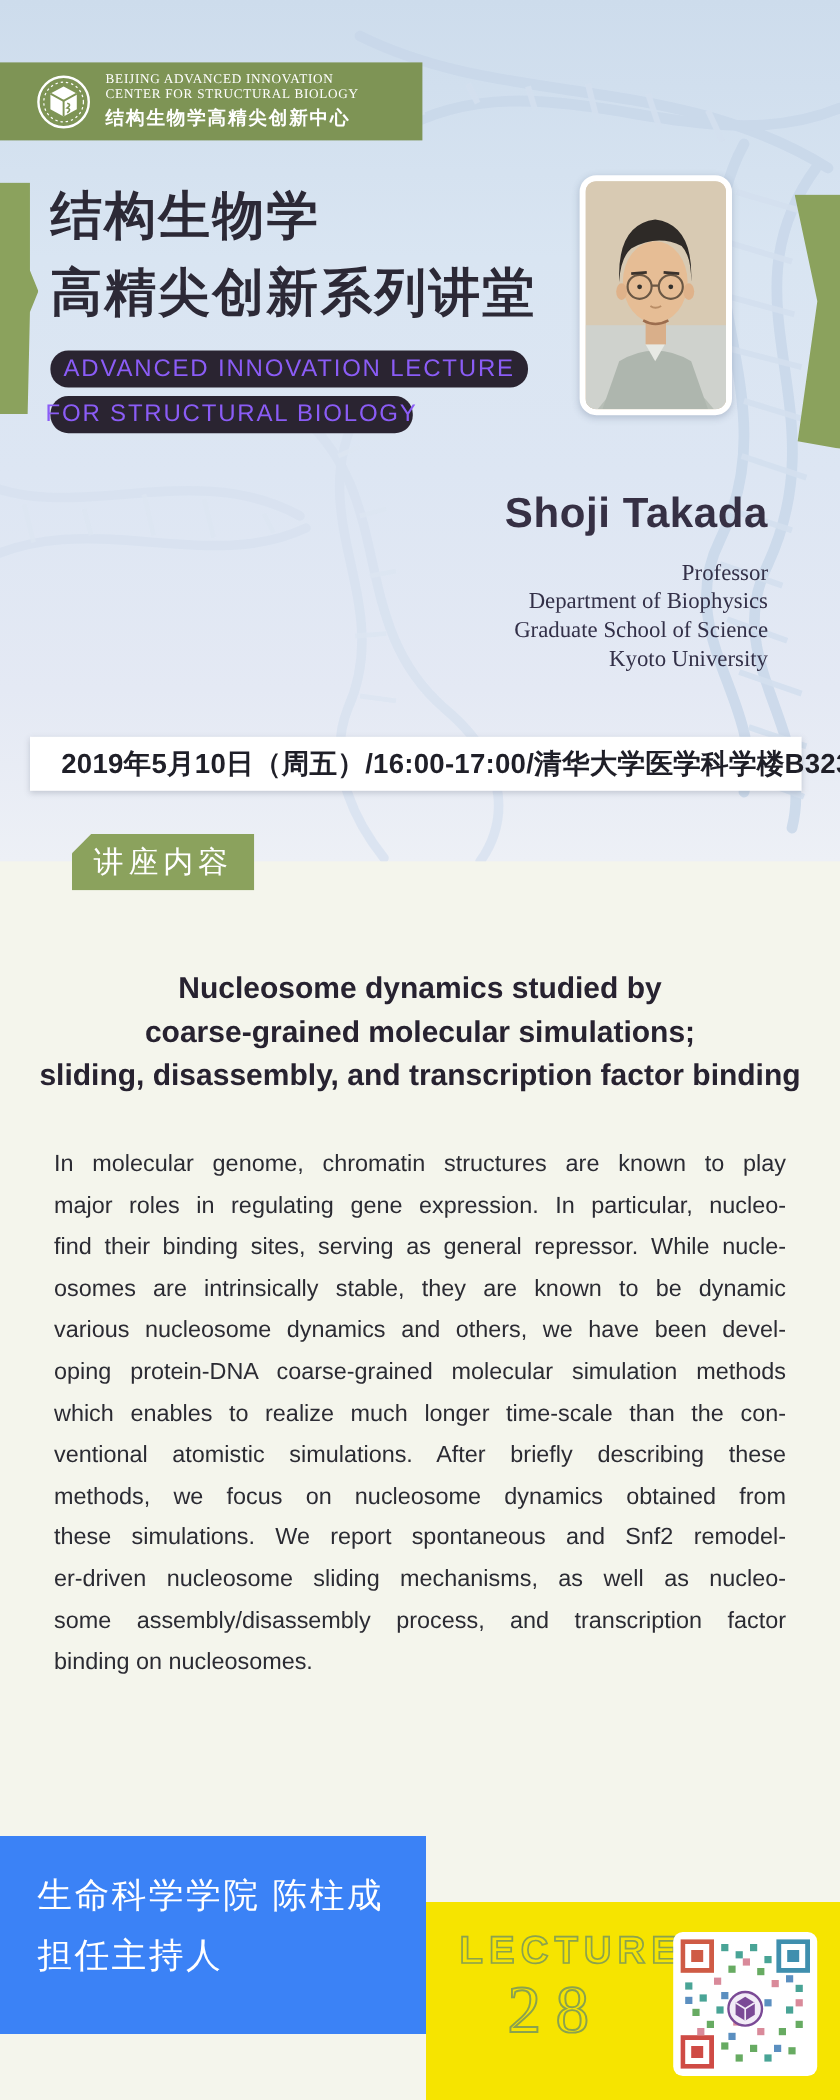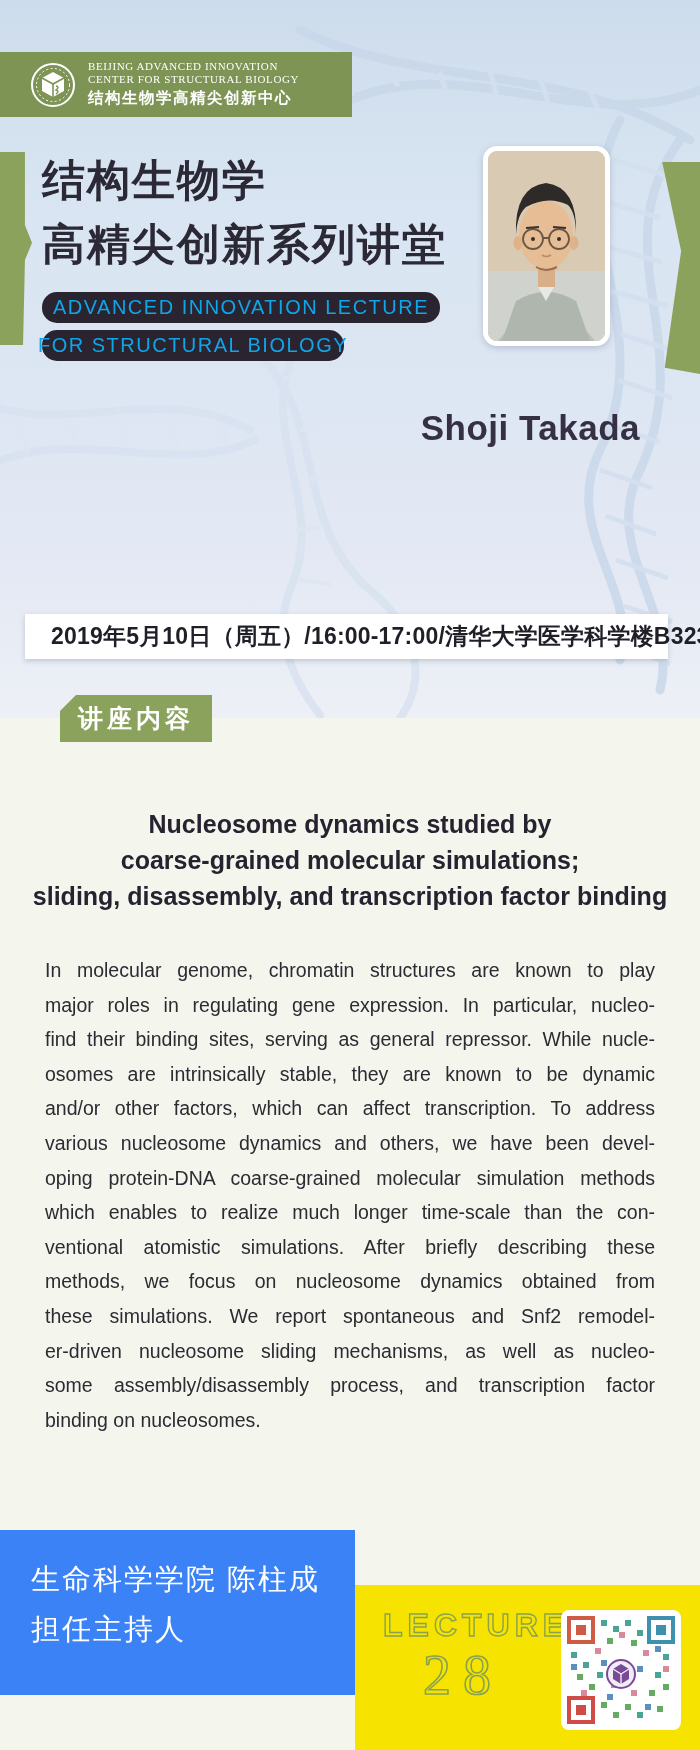--- a/index.html
+++ b/index.html
@@ -31,21 +31,21 @@
   .ribbon-right {
     position:absolute; left:658px; top:162px; width:42px; height:212px; background:#8ba25d;
     clip-path:polygon(10% 0, 100% 0, 100% 100%, 16% 97%, 55% 42%);
   }
   
   .title-cn {
     position:absolute; left:42px; top:148px; font-size:43px; line-height:64px;
     font-weight:700; letter-spacing:2px; color:#2c2936; white-space:nowrap;
   }
   .title-en-bar {
-    position:absolute; left:42px; height:31px; background:#2a2431; color:#0ea5e9;
+    position:absolute; left:42px; height:31px; background:#2a2431; color:#8b5cf6;
     display:flex; align-items:center; justify-content:center;
     font-size:20px; letter-spacing:1.5px; white-space:nowrap;border-radius:15px;
   }
   .bar1 { top:292px; width:398px; }
   .bar2 { top:330px; width:302px; }
   
   .photo {
     position:absolute; left:483px; top:146px; width:127px; height:200px;
     border:5px solid #ffffff; border-radius:14px; overflow:hidden;
     box-shadow:0 2px 6px rgba(60,80,110,0.25); background:#d6c8b2;
@@ -65,21 +65,21 @@
     box-shadow:0 2px 5px rgba(70,80,100,0.25);
     display:flex; align-items:center; padding-left:26px;
     font-size:23px; font-weight:700; color:#1f1f28; white-space:nowrap; letter-spacing:0.2px;
   }
   
   .body-cream { position:absolute; left:0; top:718px; width:700px; height:867px; background:#f4f5ec; }
   .badge {
     position:absolute; left:60px; top:695px; width:152px; height:47px; background:#8ba25d;
     clip-path:polygon(16px 0, 100% 0, 100% 100%, 0 100%, 0 16px);
     display:flex; align-items:center; justify-content:center;
-    color:#ffffff; font-size:25px; letter-spacing:4px; font-weight:700;
+    color:#ffffff; font-size:25px; letter-spacing:4px; font-weight:400;
   }
   .talk-title {
     position:absolute; left:0; top:806px; width:700px; text-align:center;
     font-size:25px; font-weight:700; line-height:36px; color:#272230;
   }
   .abstract { position:absolute; left:45px; top:953px; width:610px; color:#2b2b33; font-size:19.5px; }
   .abs-line { line-height:34.6px; text-align:justify; text-align-last:justify; white-space:normal; }
   .abs-line.last { text-align-last:left; }
   
   .footer-green {
@@ -203,40 +203,45 @@
         <line x1="38" y1="77" x2="51" y2="76" stroke="#3a322c" stroke-width="2.2"></line>
         <line x1="65" y1="76" x2="78" y2="77" stroke="#3a322c" stroke-width="2.2"></line>
         <circle cx="45" cy="88" r="2" fill="#33302c"></circle>
         <circle cx="71" cy="88" r="2" fill="#33302c"></circle>
         <path d="M54,104 q4,3 9,0" fill="none" stroke="#b98d66" stroke-width="1.6"></path>
         <path d="M48,116 q10,6 21,0" fill="none" stroke="#9c6d4e" stroke-width="2"></path>
       </svg>
     </div>
 
     <div class="speaker-name">Shoji Takada</div>
+    <div class="speaker-aff">
+      <div>Professor</div>
+      <div>Department of Biophysics</div>
+      <div>Graduate School of Science</div>
+      <div>Kyoto University</div>
+    </div>
 
     <div class="event-bar">2019年5月10日（周五）/16:00-17:00/清华大学医学科学楼B323</div>
   </div>
 
   <div class="body-cream"></div>
 
   <div class="badge">讲座内容</div>
 
   <div class="talk-title">
     <div>Nucleosome dynamics studied by</div>
     <div>coarse-grained molecular simulations;</div>
     <div>sliding, disassembly, and transcription factor binding</div>
   </div>
 
   <div class="abstract">
     <div class="abs-line">In molecular genome, chromatin structures are known to play</div>
     <div class="abs-line">major roles in regulating gene expression. In particular, nucleo-</div>
     <div class="abs-line">find their binding sites, serving as general repressor. While nucle-</div>
     <div class="abs-line">osomes are intrinsically stable, they are known to be dynamic</div>
-    <div class="abs-line">and/or other factors, which can affect transcription. To address</div>
     <div class="abs-line">various nucleosome dynamics and others, we have been devel-</div>
     <div class="abs-line">oping protein-DNA coarse-grained molecular simulation methods</div>
     <div class="abs-line">which enables to realize much longer time-scale than the con-</div>
     <div class="abs-line">ventional atomistic simulations. After briefly describing these</div>
     <div class="abs-line">methods, we focus on nucleosome dynamics obtained from</div>
     <div class="abs-line">these simulations. We report spontaneous and Snf2 remodel-</div>
     <div class="abs-line">er-driven nucleosome sliding mechanisms, as well as nucleo-</div>
     <div class="abs-line">some assembly/disassembly process, and transcription factor</div>
     <div class="abs-line last">binding on nucleosomes.</div>
   </div>

